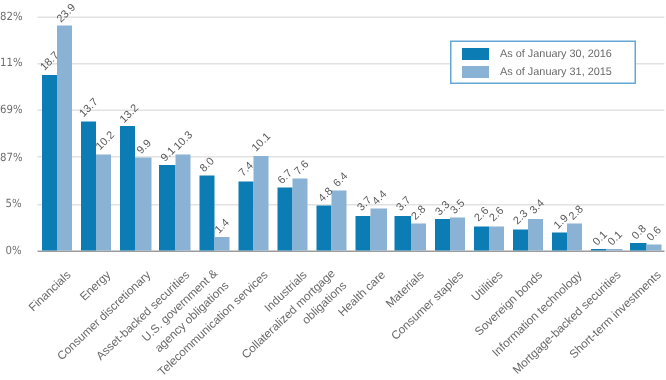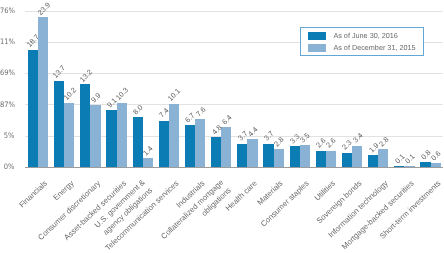--- a/index.html
+++ b/index.html
@@ -23,21 +23,21 @@
 <div class="ytick" style="top:162.10px">0%</div>
 <div class="gridline" style="top:135.70px"></div>
 <div class="ytick" style="top:130.80px">5%</div>
 <div class="gridline" style="top:104.40px"></div>
 <div class="ytick" style="top:99.50px">87%</div>
 <div class="gridline" style="top:73.10px"></div>
 <div class="ytick" style="top:68.20px">69%</div>
 <div class="gridline" style="top:41.80px"></div>
 <div class="ytick" style="top:36.90px">11%</div>
 <div class="gridline" style="top:10.50px"></div>
-<div class="ytick" style="top:5.60px">76%</div>
+<div class="ytick" style="top:5.60px">82%</div>
 <div class="bar" style="left:27.90px;top:49.94px;width:10.20px;height:117.06px;background:#0c7cb4"></div>
 <div class="bar" style="left:54.07px;top:81.24px;width:10.20px;height:85.76px;background:#0c7cb4"></div>
 <div class="bar" style="left:80.24px;top:84.37px;width:10.20px;height:82.63px;background:#0c7cb4"></div>
 <div class="bar" style="left:106.41px;top:110.03px;width:10.20px;height:56.97px;background:#0c7cb4"></div>
 <div class="bar" style="left:132.58px;top:116.92px;width:10.20px;height:50.08px;background:#0c7cb4"></div>
 <div class="bar" style="left:158.75px;top:120.68px;width:10.20px;height:46.32px;background:#0c7cb4"></div>
 <div class="bar" style="left:184.92px;top:125.06px;width:10.20px;height:41.94px;background:#0c7cb4"></div>
 <div class="bar" style="left:211.09px;top:136.95px;width:10.20px;height:30.05px;background:#0c7cb4"></div>
 <div class="bar" style="left:237.26px;top:143.84px;width:10.20px;height:23.16px;background:#0c7cb4"></div>
 <div class="bar" style="left:263.43px;top:143.84px;width:10.20px;height:23.16px;background:#0c7cb4"></div>
@@ -140,17 +140,17 @@
       <div>Information technology</div>
     </div>
 <div class="xlab" style="right:35.03px;top:178.28px">
       <div>Mortgage-backed securities</div>
     </div>
 <div class="xlab" style="right:8.86px;top:178.28px">
       <div>Short-term investments</div>
     </div>
 <div id="legend" style="left:299.70px;top:27.00px;width:124.60px;height:29.20px;">
 <div class="lgsw" style="left:7.50px;top:4.30px;width:17.90px;height:8.20px;background:#0c7cb4"></div>
-<div class="lgtx" style="left:32.70px;top:4.10px">As of June 30, 2016</div>
+<div class="lgtx" style="left:32.70px;top:4.10px">As of January 30, 2016</div>
 <div class="lgsw" style="left:7.50px;top:16.30px;width:17.90px;height:8.20px;background:#8ab2d5"></div>
-<div class="lgtx" style="left:32.70px;top:16.10px">As of December 31, 2015</div>
+<div class="lgtx" style="left:32.70px;top:16.10px">As of January 31, 2015</div>
 </div>
 </div>
 
 </body></html>

